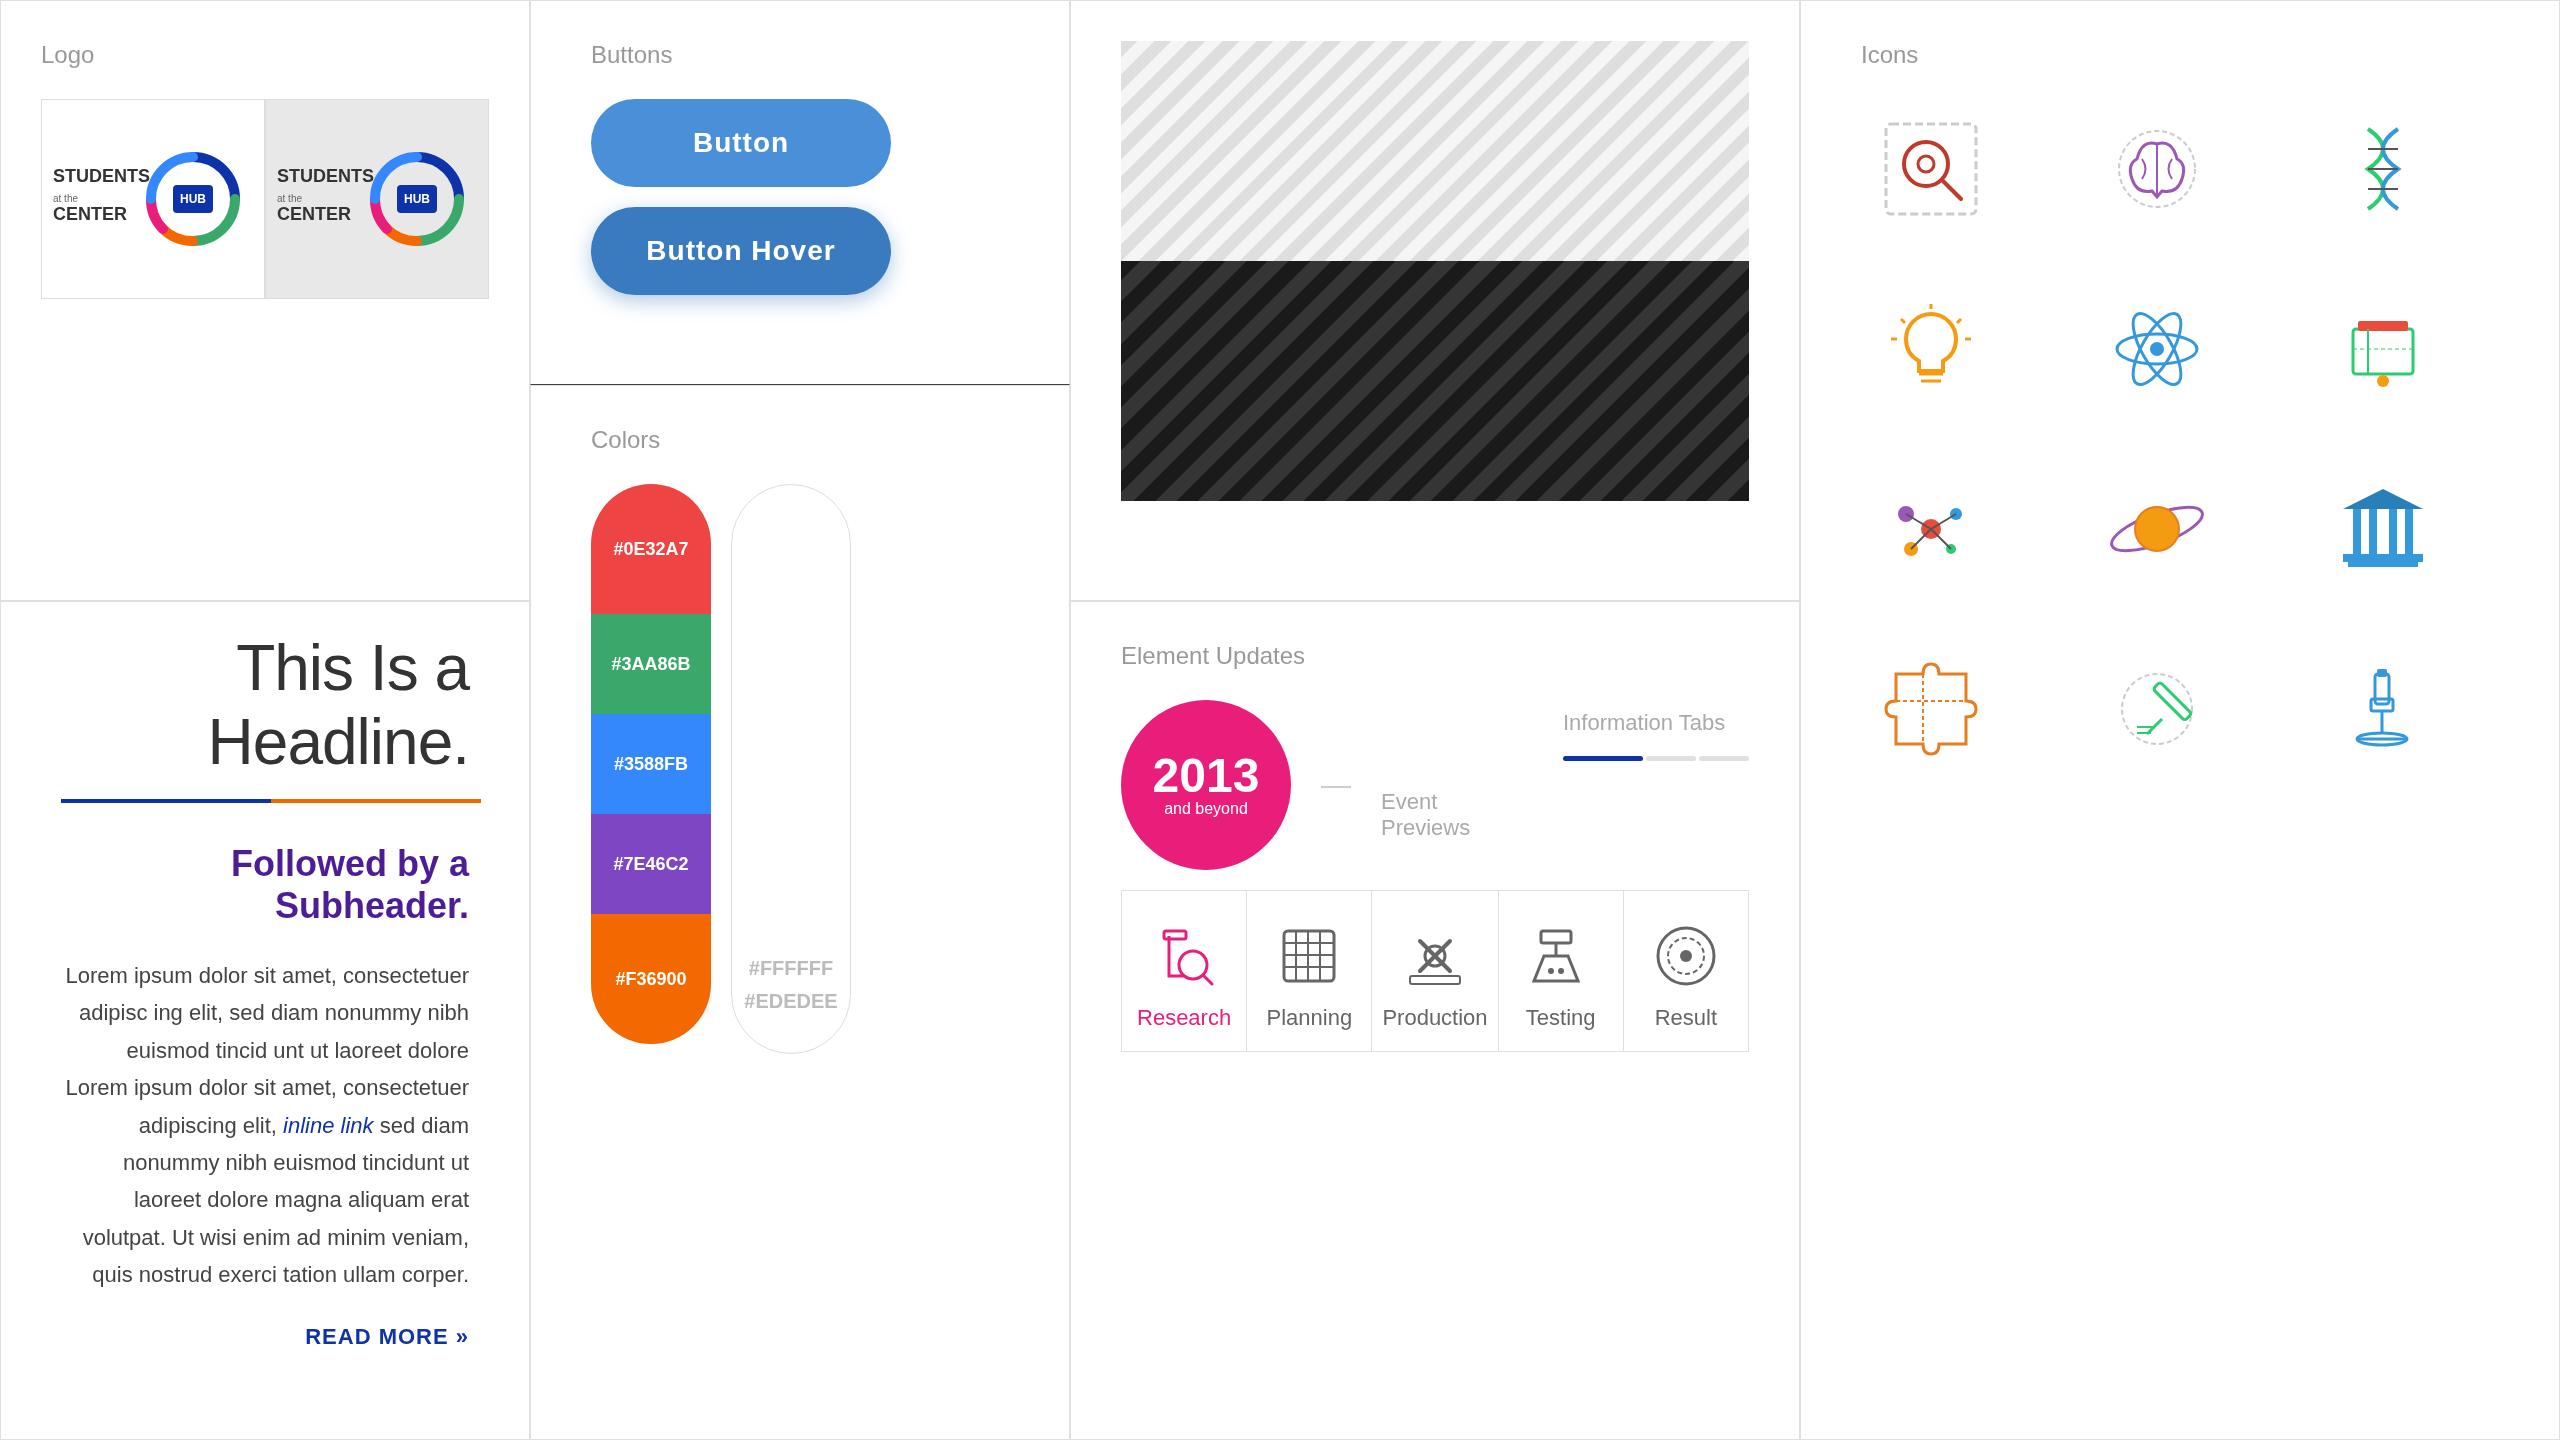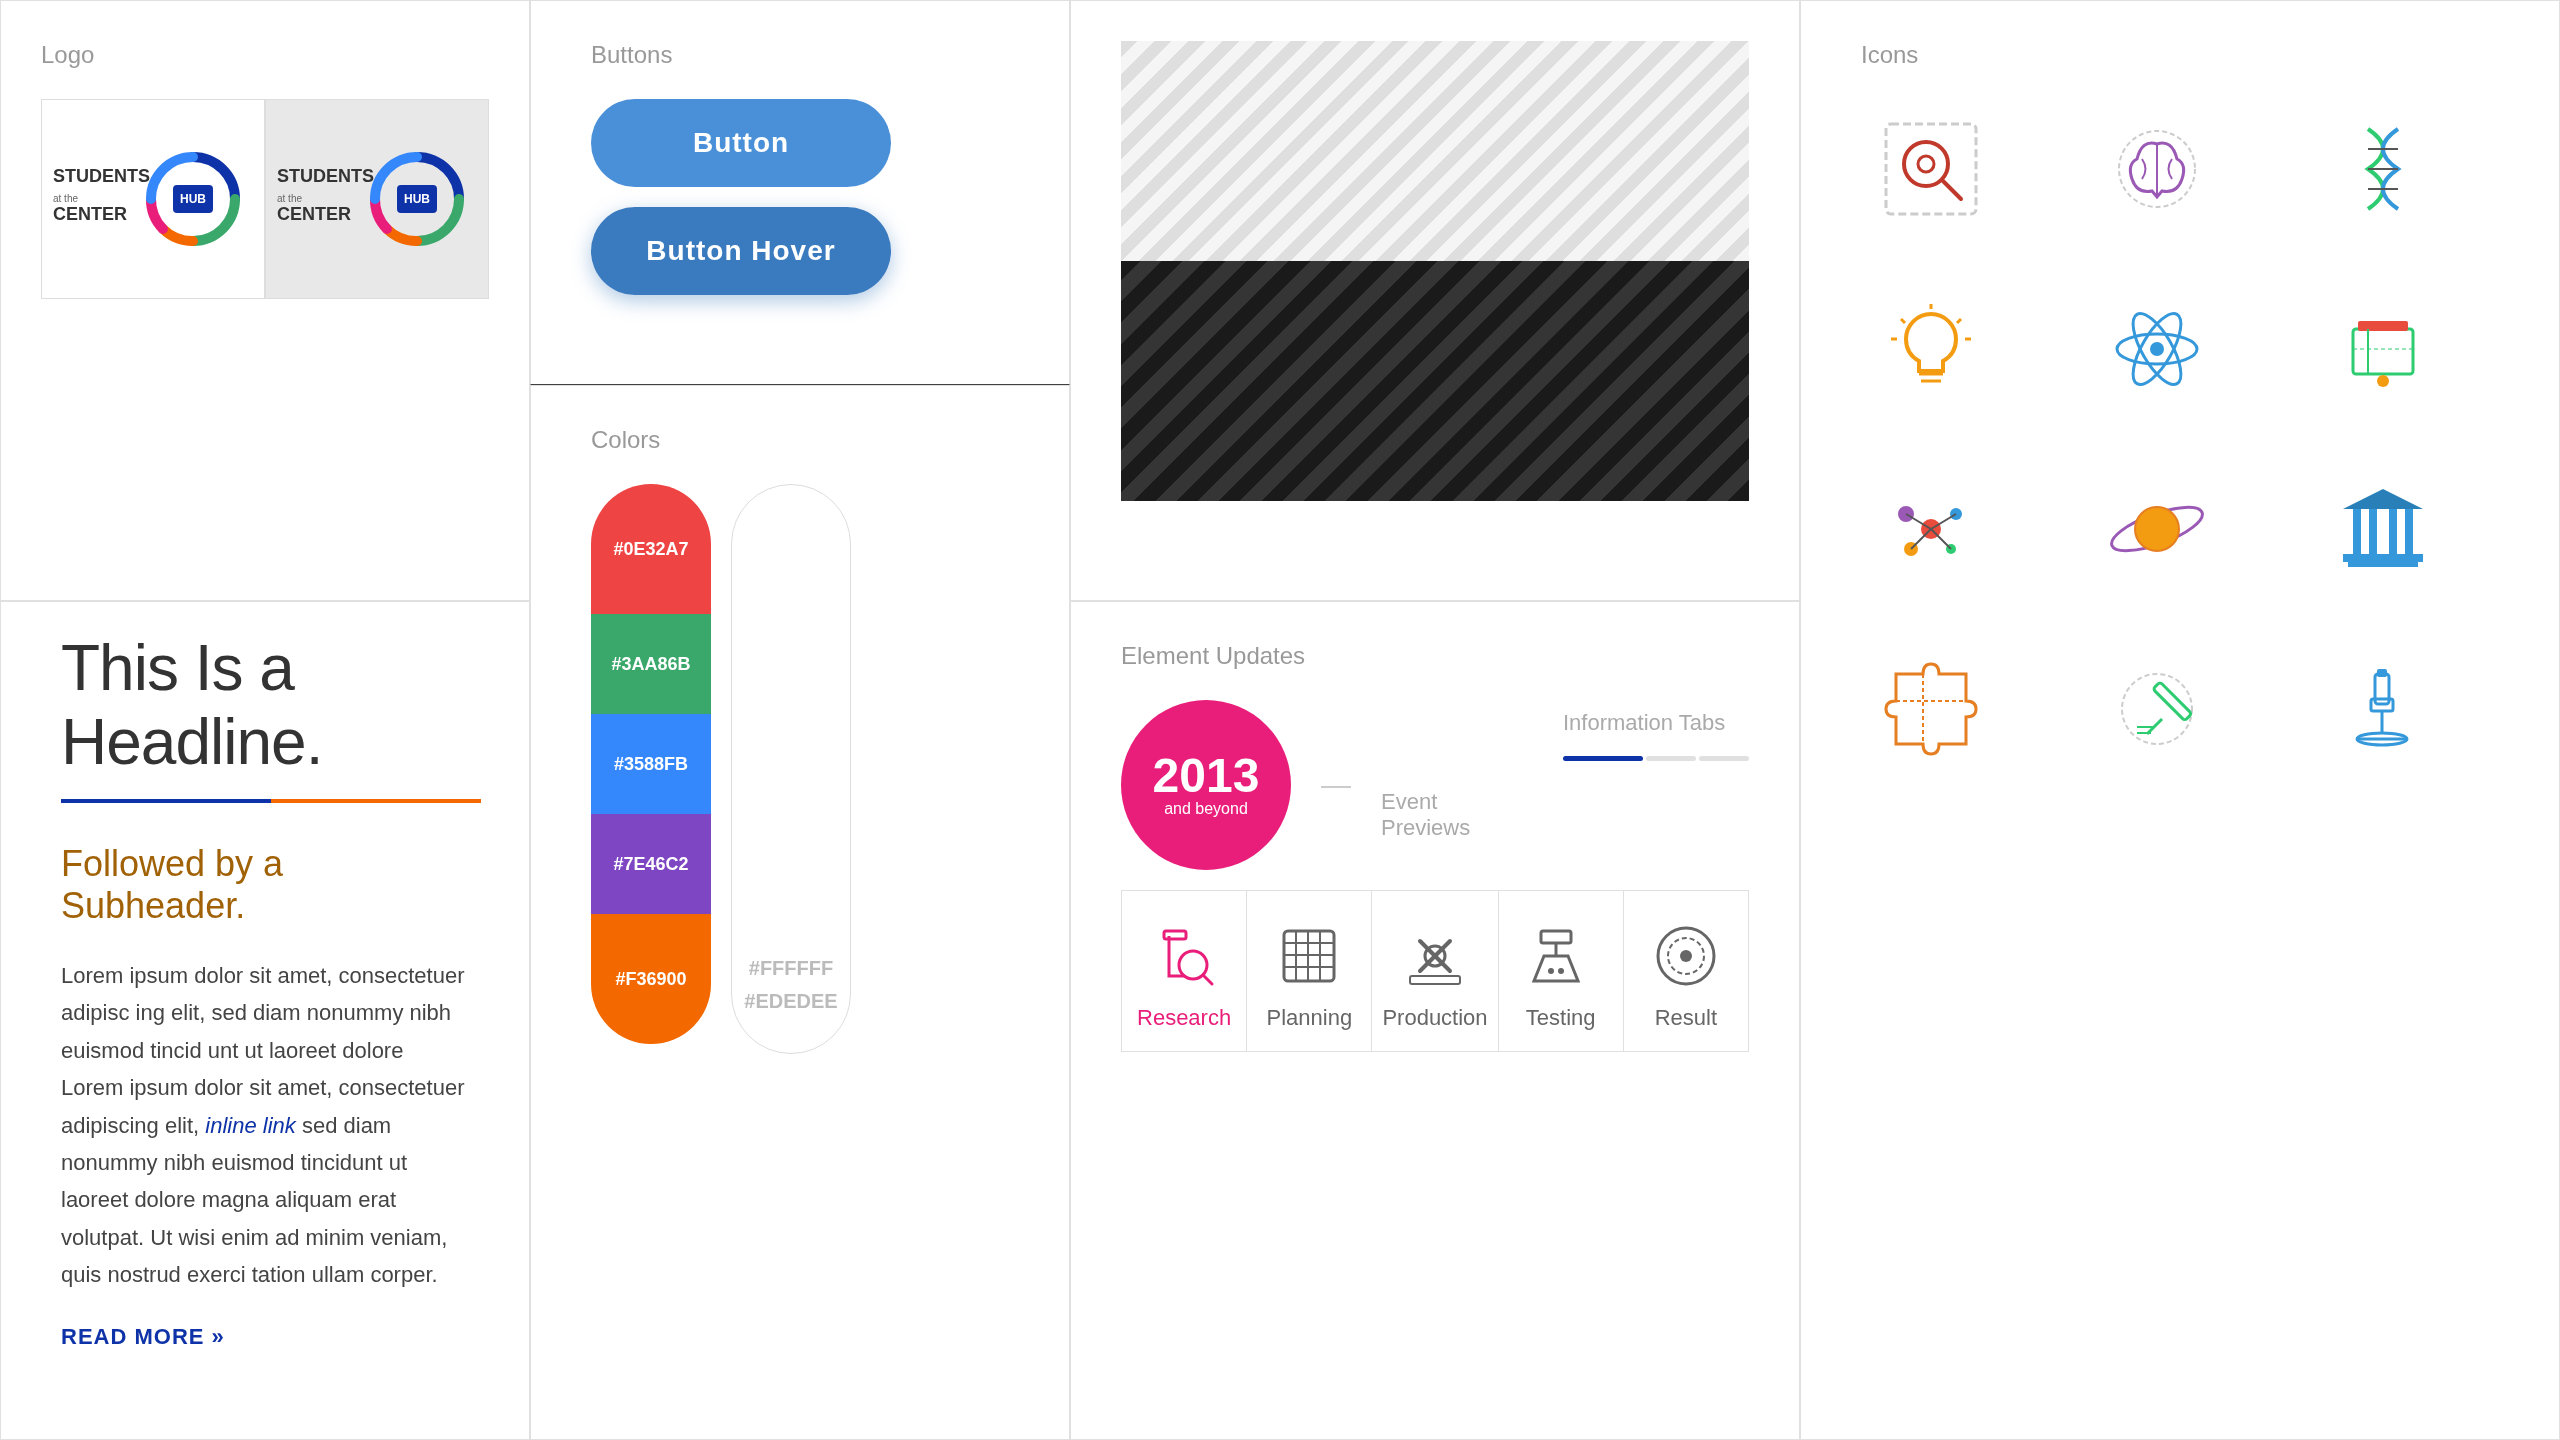--- a/index.html
+++ b/index.html
@@ -67,41 +67,42 @@
       height: 120px;
     }
 
     
     .typography-section {
       grid-column: 1;
       grid-row: 3;
       padding: 29px 60px 60px 60px;
       border-right: 1px solid #e0e0e0;
       border-bottom: 1px solid #e0e0e0;
+      text-align: right;
     }
 
     .headline {
       font-size: 64px;
       font-weight: 300;
       color: #333;
       letter-spacing: -1px;
       margin-bottom: 20px;
     }
 
     .headline-underline {
       width: 420px;
       height: 4px;
       background: linear-gradient(to right, #0E32A7 50%, #F36900 50%);
       margin-bottom: 40px;
     }
 
     .subheader {
       font-size: 36px;
-      color: #a16207;
-      font-weight: 400;
+      color: #4c1d95;
+      font-weight: 700;
       margin-bottom: 30px;
     }
 
     .body-text {
       font-size: 22px;
       line-height: 1.7;
       color: #444;
       margin-bottom: 30px;
     }
 

